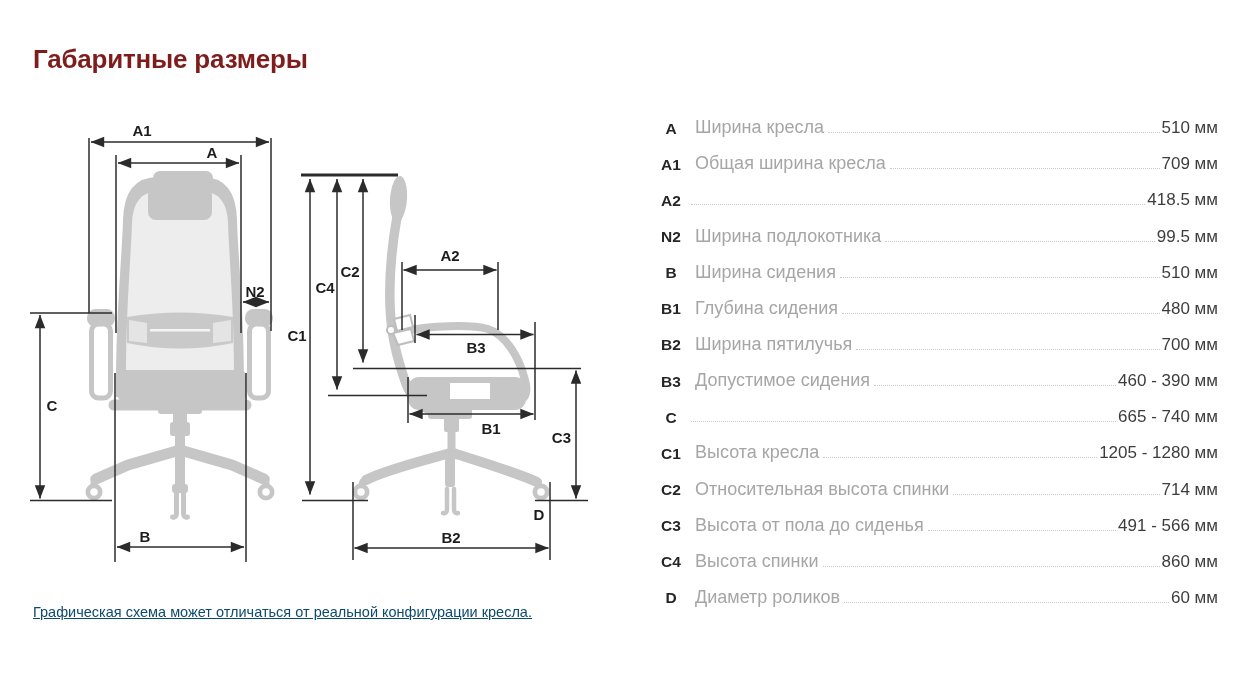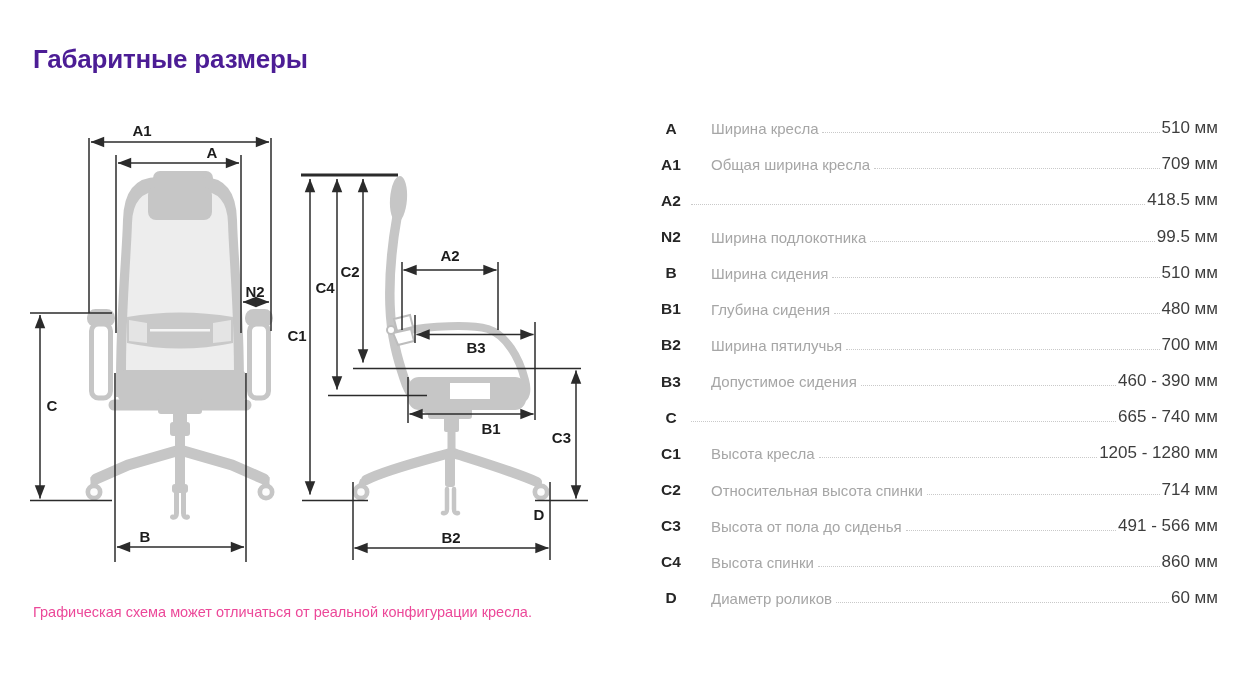--- a/index.html
+++ b/index.html
@@ -1,37 +1,37 @@
 <!DOCTYPE html>
 <html><head>
 <meta charset="utf-8">
 <style>
   html,body{margin:0;padding:0;background:#ffffff;}
   body{width:1260px;height:700px;position:relative;overflow:hidden;
        font-family:"Liberation Sans",sans-serif;-webkit-font-smoothing:antialiased;}
 
   .page-title{position:absolute;left:33px;top:27px;font-size:26px;font-weight:700;
-              color:#4c1d95;letter-spacing:-0.2px;}
+              color:#7f1d1d;letter-spacing:-0.2px;}
 
   
   .front-svg{position:absolute;left:30px;top:105px;overflow:visible;}
   .side-svg{position:absolute;left:290px;top:105px;overflow:visible;}
   svg text{font-family:"Liberation Sans",sans-serif;font-weight:700;font-size:15px;fill:#1c1c1c;}
 
   
   .spec-table{position:absolute;left:655px;top:108px;width:563px;}
   .spec-row{height:36.15px;display:flex;align-items:flex-end;box-sizing:border-box;padding-bottom:8px;}
   .spec-row .code{width:32px;text-align:center;font-weight:700;font-size:15.5px;color:#262626;line-height:1;flex:none;}
-  .spec-row .lbl{margin-left:24px;font-size:15px;color:#a6a6a6;line-height:1;white-space:nowrap;flex:none;text-align:right;}
+  .spec-row .lbl{margin-left:8px;font-size:18px;color:#a6a6a6;line-height:1;white-space:nowrap;flex:none;text-align:right;}
   .spec-row .leader{flex:1 1 auto;border-bottom:1.7px dotted #c9c9c9;margin:0 2px 3px 4px;min-width:12px;}
   .spec-row .val{font-size:17px;color:#3d3d3d;line-height:1;white-space:nowrap;flex:none;}
 
   
   .notes{position:absolute;left:33px;top:602px;width:545px;}
-  .note{margin:0 0 15px 0;font-size:14.5px;line-height:21px;color:#ec4899;}
+  .note{margin:0 0 15px 0;font-size:14.5px;line-height:21px;color:#0c4a6e;text-decoration:underline;}
 </style>
 </head>
 <body>
 
 <div>
 
   <h1 class="page-title">Габаритные размеры</h1>
 
   <svg class="front-svg" width="290" height="470" viewBox="0 0 290 470">
     <defs>

